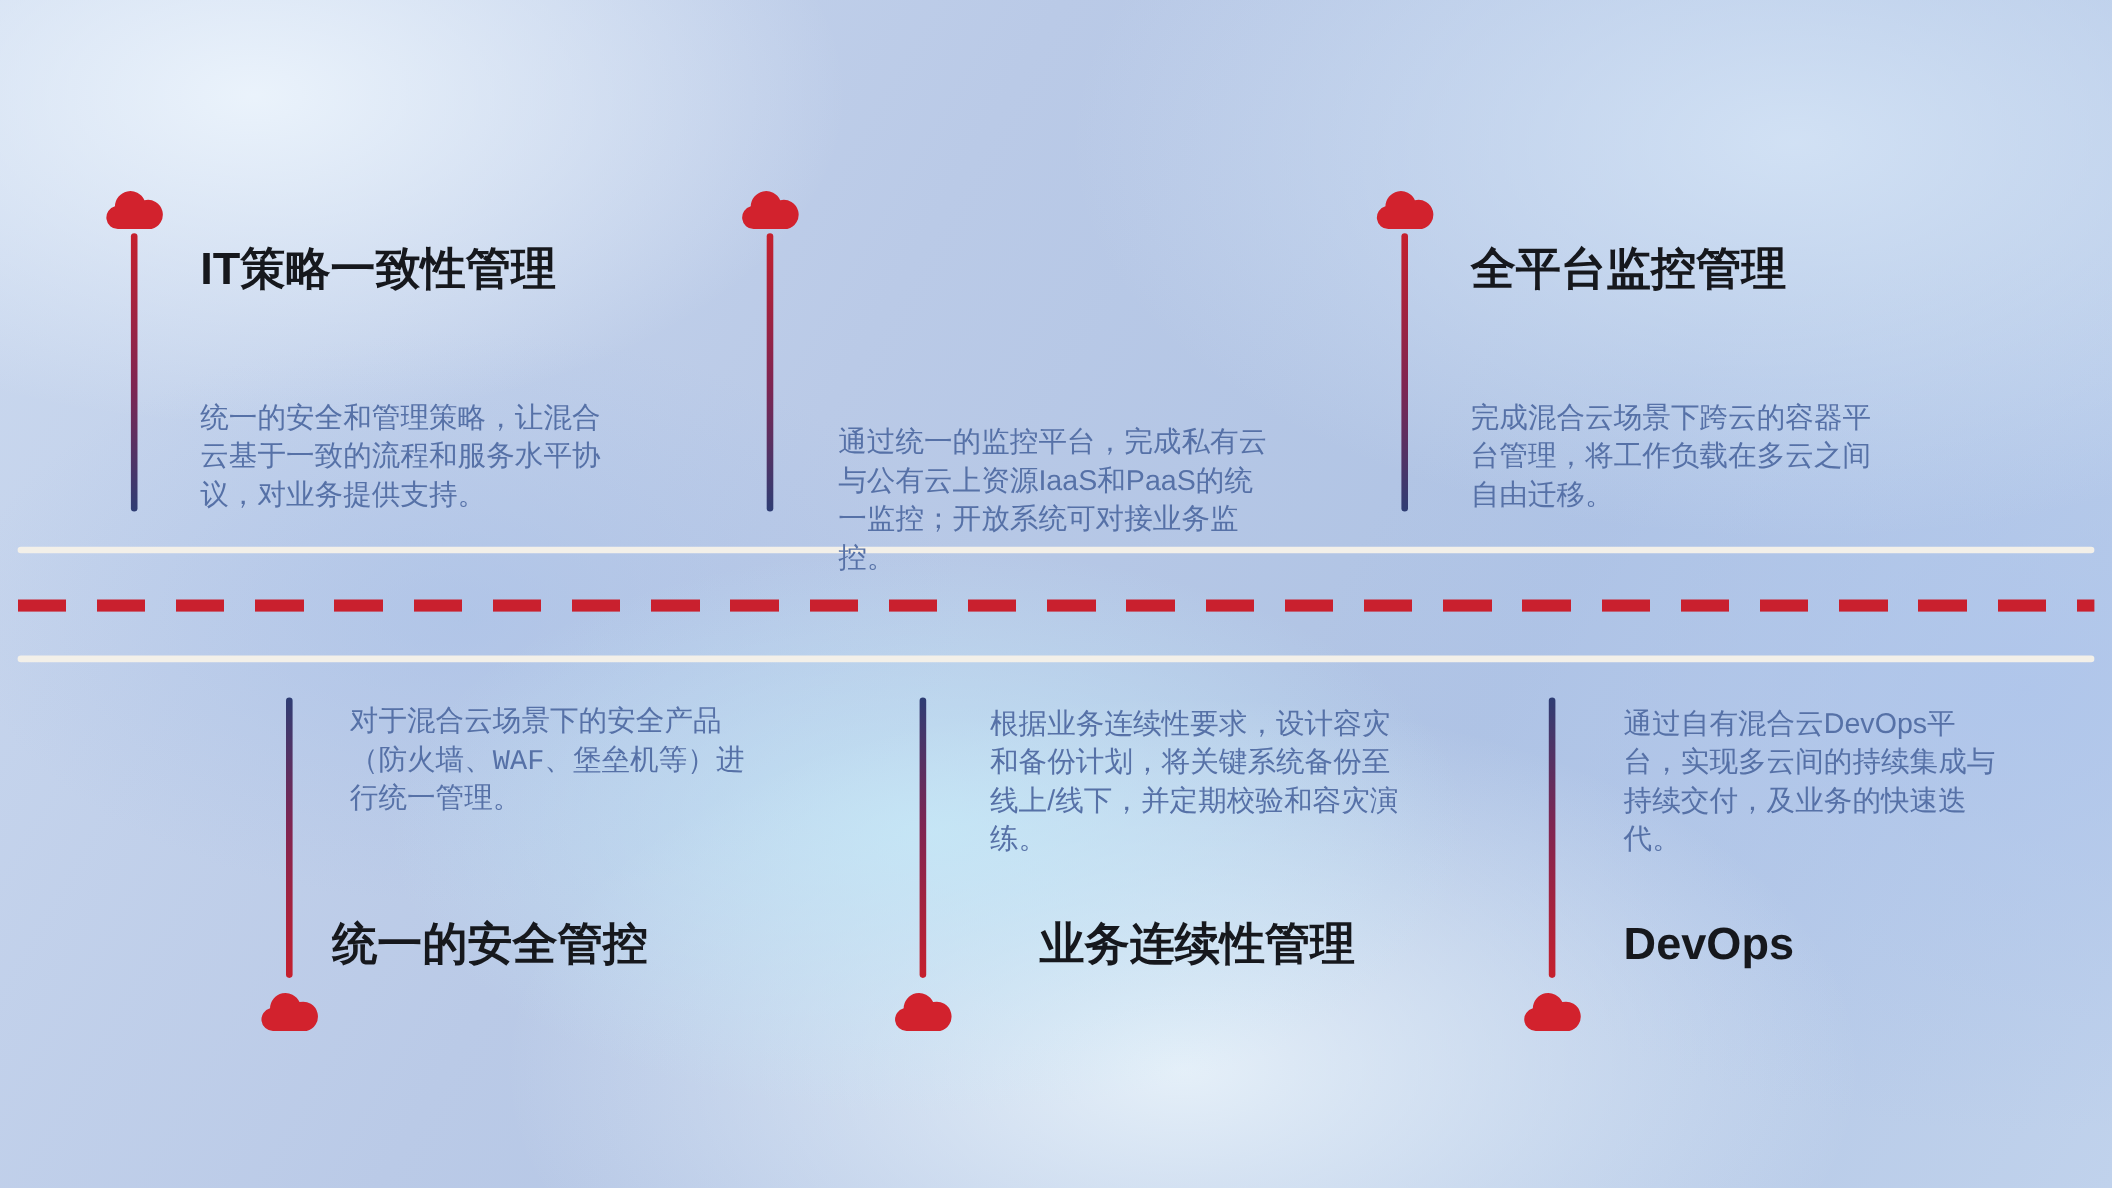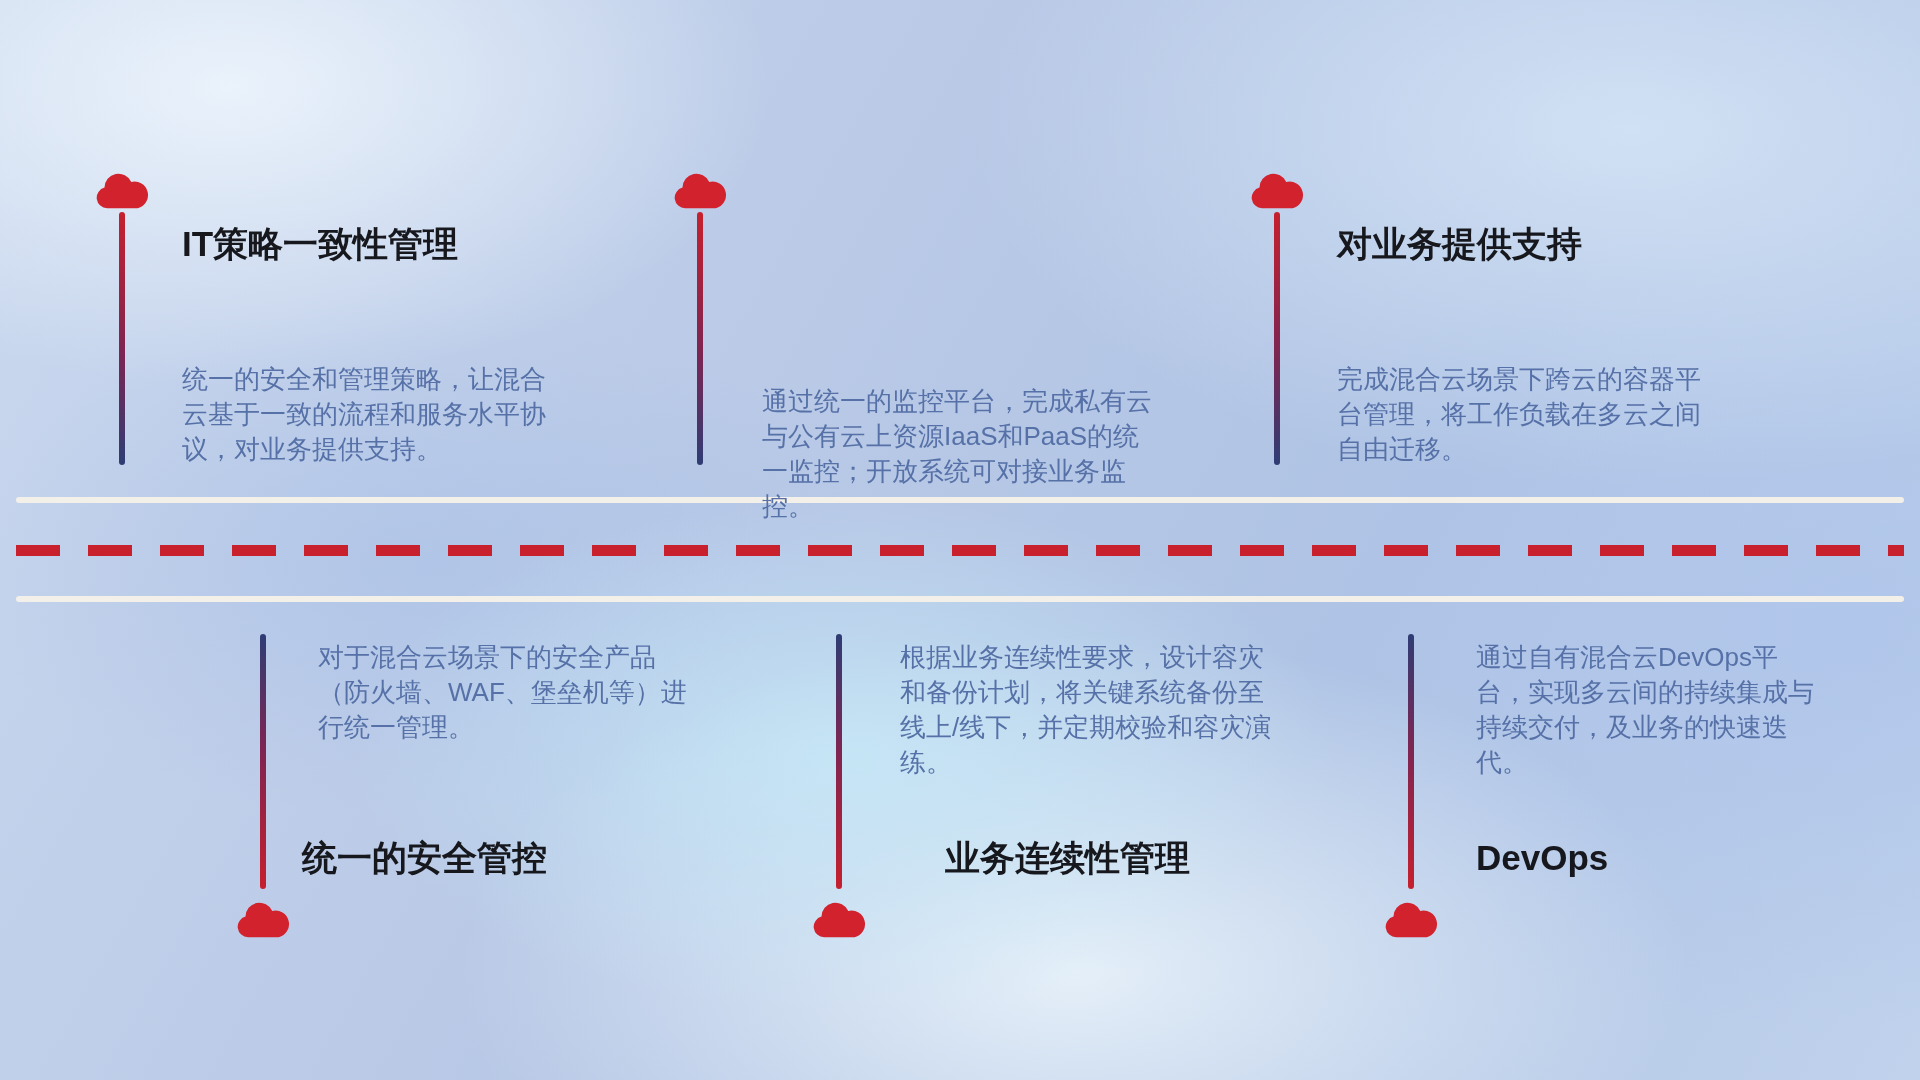--- a/index.html
+++ b/index.html
@@ -28,21 +28,21 @@
     position:absolute;left:16px;right:16px;top:545px;height:11px;
     background:repeating-linear-gradient(90deg,#c9202e 0 44px,transparent 44px 72px);
   }
 
   
   .cloud{position:absolute;width:56px;height:42px;}
   .cloud svg{display:block;width:100%;height:100%;fill:#d2222d;}
   .vline{position:absolute;width:6px;border-radius:3px;}
   .vline.from-top{background:linear-gradient(180deg,#c6202d 0%,#7e2552 55%,#2e3d74 100%);}
   .vline.from-bottom{background:linear-gradient(180deg,#2e3d74 0%,#7e2552 45%,#c6202d 100%);}
-  .title{position:absolute;color:#16181d;font-weight:700;font-size:35px;line-height:40px;white-space:nowrap;}
+  .title{position:absolute;color:#16181d;font-weight:700;font-size:41px;line-height:40px;white-space:nowrap;}
   .desc{position:absolute;color:#5671a7;font-size:26px;line-height:35px;}
 
   
   .i1-cloud{left:94px;top:168px;}
   .i1-line{left:119px;top:212px;height:253px;}
   .i1-title{left:182px;top:224px;}
   .i1-desc{left:182px;top:362px;width:372px;font-family:Liberation Serif, serif;}
 
   
   .i2-cloud{left:672px;top:168px;}
@@ -53,21 +53,21 @@
   
   .i3-cloud{left:1249px;top:168px;}
   .i3-line{left:1274px;top:212px;height:253px;}
   .i3-title{left:1337px;top:224px;}
   .i3-desc{left:1337px;top:362px;width:380px;}
 
   
   .i4-cloud{left:235px;top:897px;}
   .i4-line{left:260px;top:634px;height:255px;}
   .i4-title{left:302px;top:838px;}
-  .i4-desc{left:318px;top:640px;width:382px;}
+  .i4-desc{left:318px;top:640px;width:382px;font-family:Liberation Mono, monospace;}
 
   
   .i5-cloud{left:811px;top:897px;}
   .i5-line{left:836px;top:634px;height:255px;}
   .i5-title{left:945px;top:838px;}
   .i5-desc{left:900px;top:640px;width:380px;}
 
   
   .i6-cloud{left:1383px;top:897px;}
   .i6-line{left:1408px;top:634px;height:255px;}
@@ -99,21 +99,21 @@
   </span>
   <div class="vline from-top i2-line"></div>
   <div class="desc i2-desc">通过统一的监控平台，完成私有云与公有云上资源IaaS和PaaS的统一监控；开放系统可对接业务监控。</div>
 
   <span class="cloud i3-cloud">
     <svg viewBox="0 0 64 48">
         <path d="M50 46H15a12 12 0 0 1-3-23.6A16 16 0 0 1 42.6 16 13 13 0 0 1 50 46z"></path>
       </svg>
   </span>
   <div class="vline from-top i3-line"></div>
-  <div class="title i3-title">对业务提供支持</div>
+  <div class="title i3-title">全平台监控管理</div>
   <div class="desc i3-desc">完成混合云场景下跨云的容器平台管理，将工作负载在多云之间自由迁移。</div>
 
   <div class="vline from-bottom i4-line"></div>
   <span class="cloud i4-cloud">
     <svg viewBox="0 0 64 48">
         <path d="M50 46H15a12 12 0 0 1-3-23.6A16 16 0 0 1 42.6 16 13 13 0 0 1 50 46z"></path>
       </svg>
   </span>
   <div class="desc i4-desc">对于混合云场景下的安全产品（防火墙、WAF、堡垒机等）进行统一管理。</div>
   <div class="title i4-title">统一的安全管控</div>

